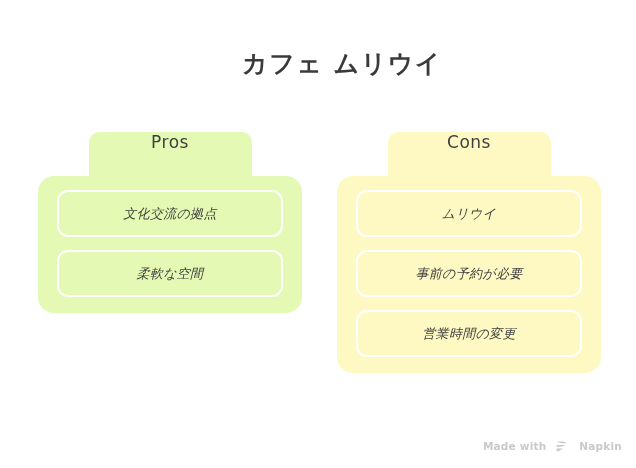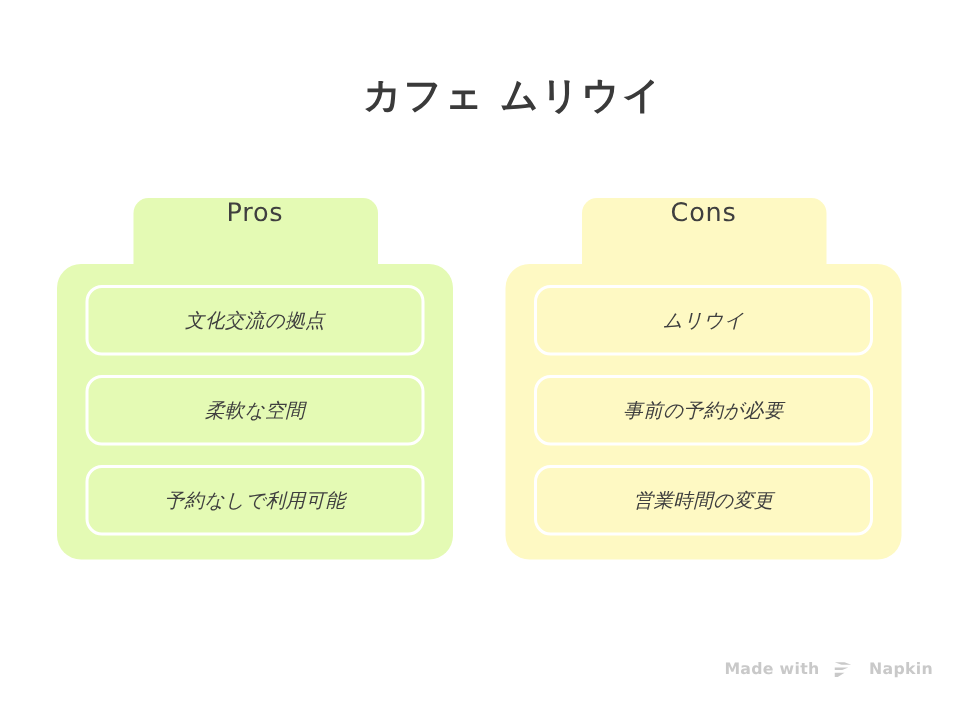--- a/index.html
+++ b/index.html
@@ -111,23 +111,20 @@
   <div class="tab" id="tab-pros">
     <span class="tab-label">Pros</span>
   </div>
   <div class="panel" id="panel-pros">
     <div class="card">
       <span class="card-label">文化交流の拠点</span>
     </div>
     <div class="card">
       <span class="card-label">柔軟な空間</span>
     </div>
-    <div class="card">
-      <span class="card-label">予約なしで利用可能</span>
-    </div>
   </div>
 </div>
 
 <div class="column" id="column-cons">
   <div class="tab" id="tab-cons">
     <span class="tab-label">Cons</span>
   </div>
   <div class="panel" id="panel-cons">
     <div class="card">
       <span class="card-label">ムリウイ</span>

